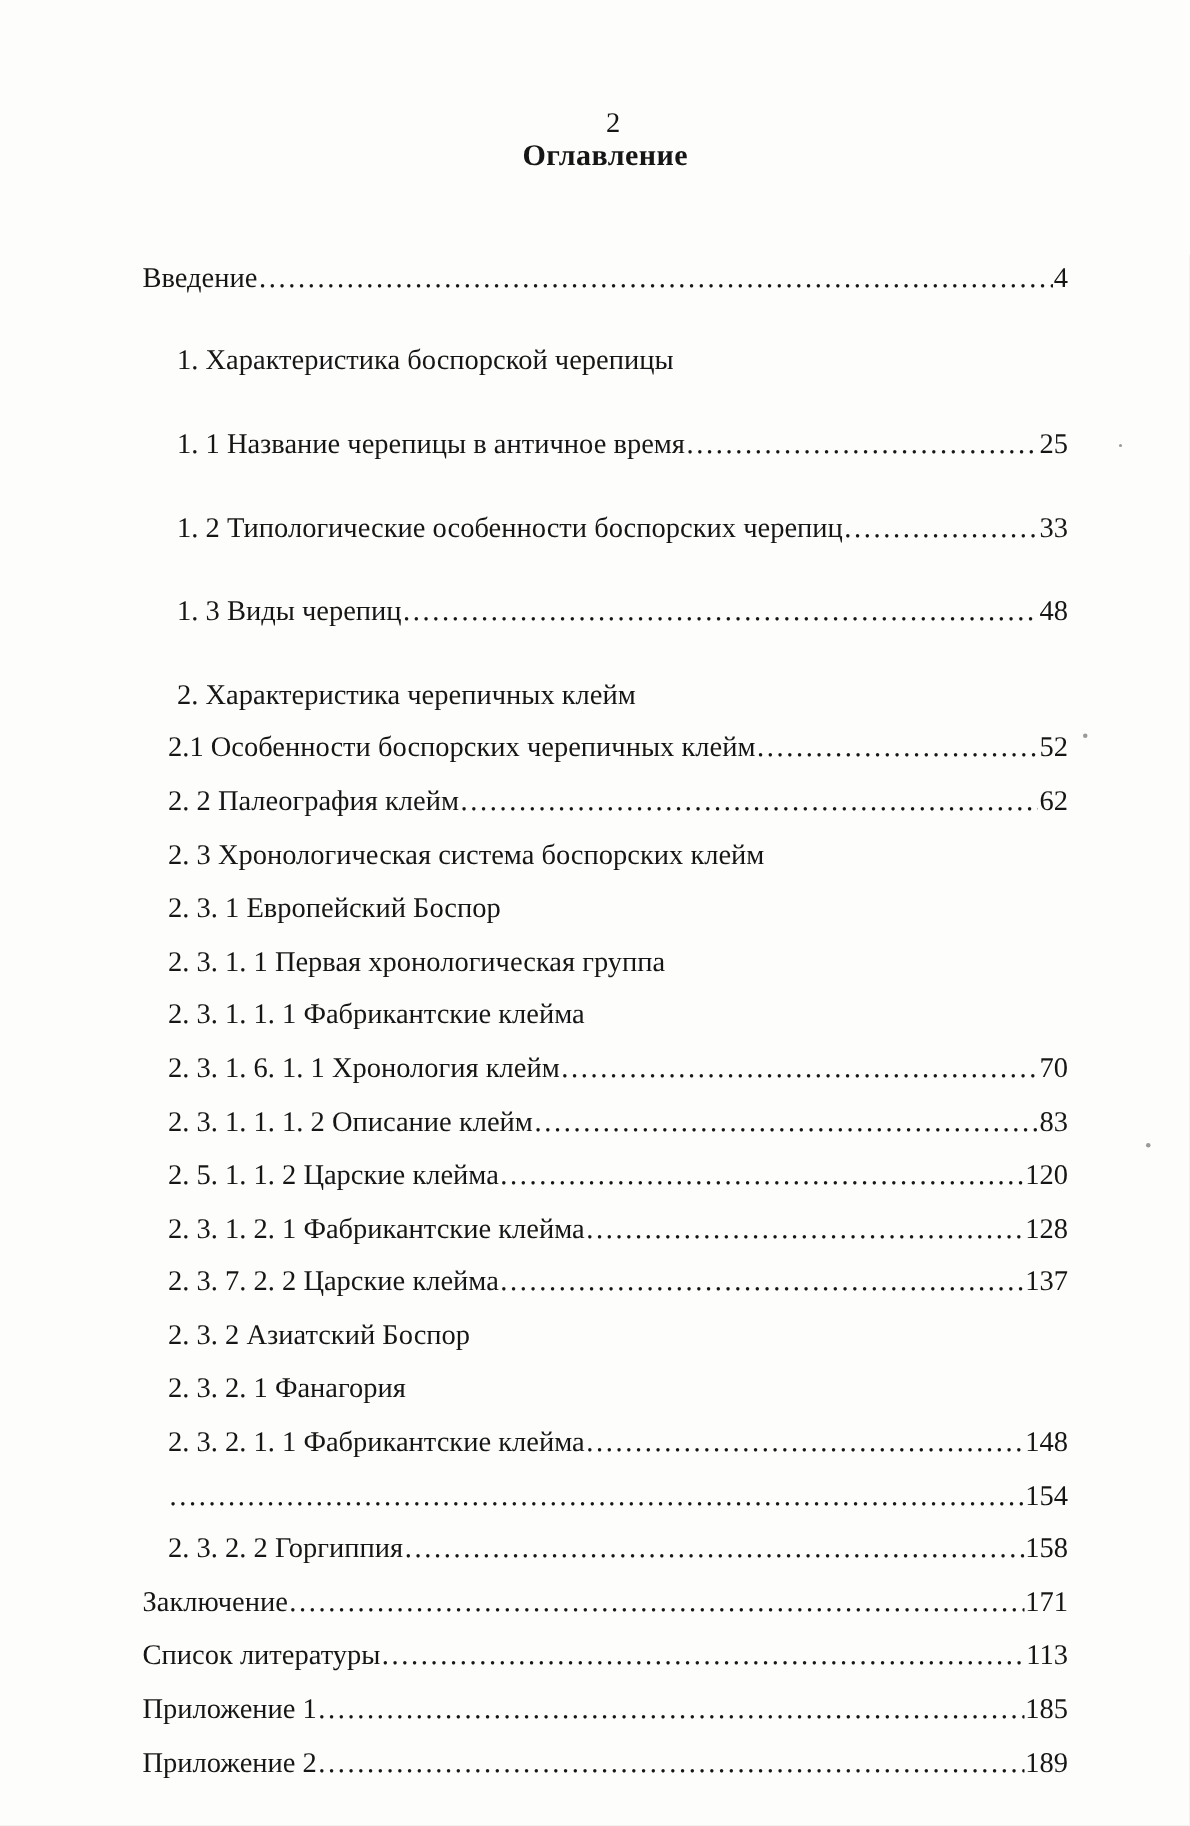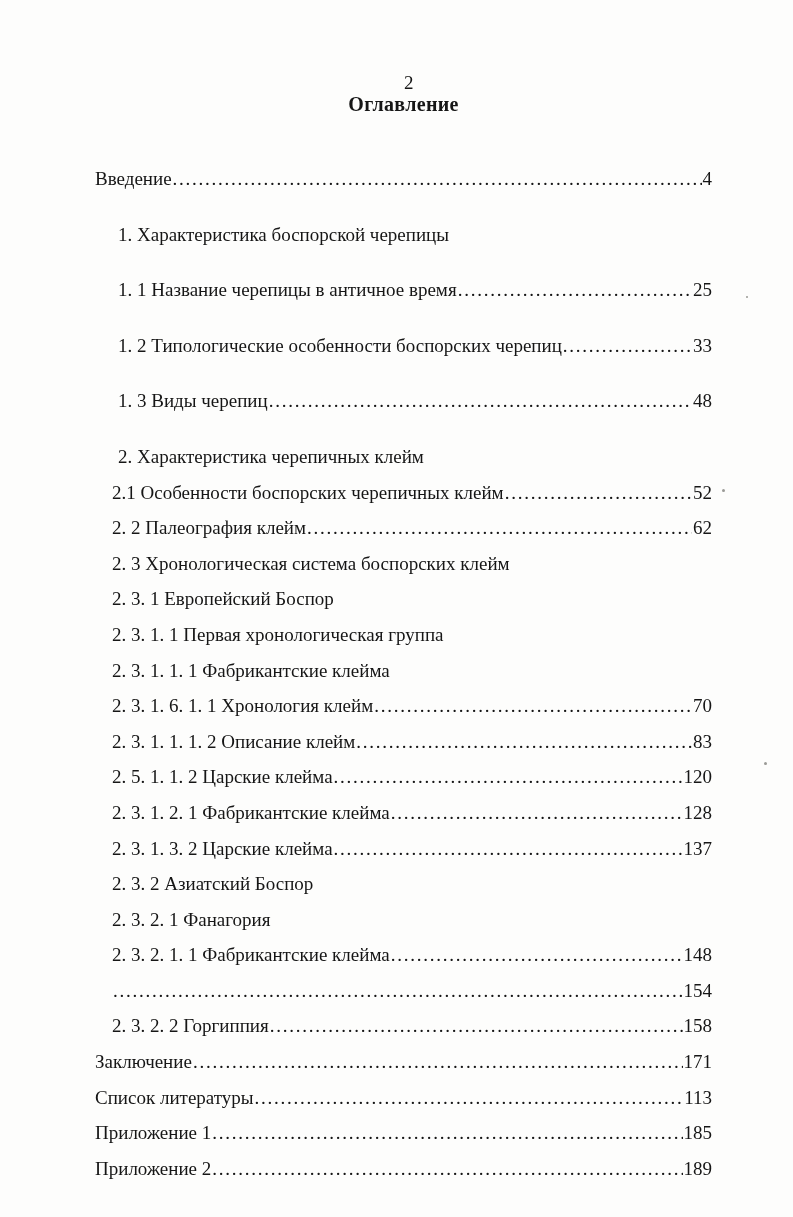--- a/index.html
+++ b/index.html
@@ -34,21 +34,21 @@
     font-size: 20px;
     letter-spacing: 0.3px;
     margin: 0 0 52px 0;
     text-align: center;
   }
   .toc {
     width: 100%;
   }
   .toc-row {
     display: flex;
-    align-items: flex-start;
+    align-items: center;
     height: 35.6px;
     white-space: nowrap;
   }
   .toc-row .label {
     flex: 0 0 auto;
   }
   .toc-row .leader {
     flex: 1 1 auto;
     overflow: hidden;
     white-space: nowrap;
@@ -163,21 +163,21 @@
       </div>
 
 
       <div class="toc-row ind2">
         <span class="label">2. 3. 1. 2. 1 Фабрикантские клейма</span>
         <span class="leader"></span>
         <span class="pageref">128</span>
       </div>
 
       <div class="toc-row ind2">
-        <span class="label">2. 3. 1. 3. 2 Царские клейма</span>
+        <span class="label">2. 3. 7. 2. 2 Царские клейма</span>
         <span class="leader"></span>
         <span class="pageref">137</span>
       </div>
 
       <div class="toc-row ind2">
         <span class="label">2. 3. 2 Азиатский Боспор</span>
       </div>
 
       <div class="toc-row ind2">
         <span class="label">2. 3. 2. 1 Фанагория</span>

